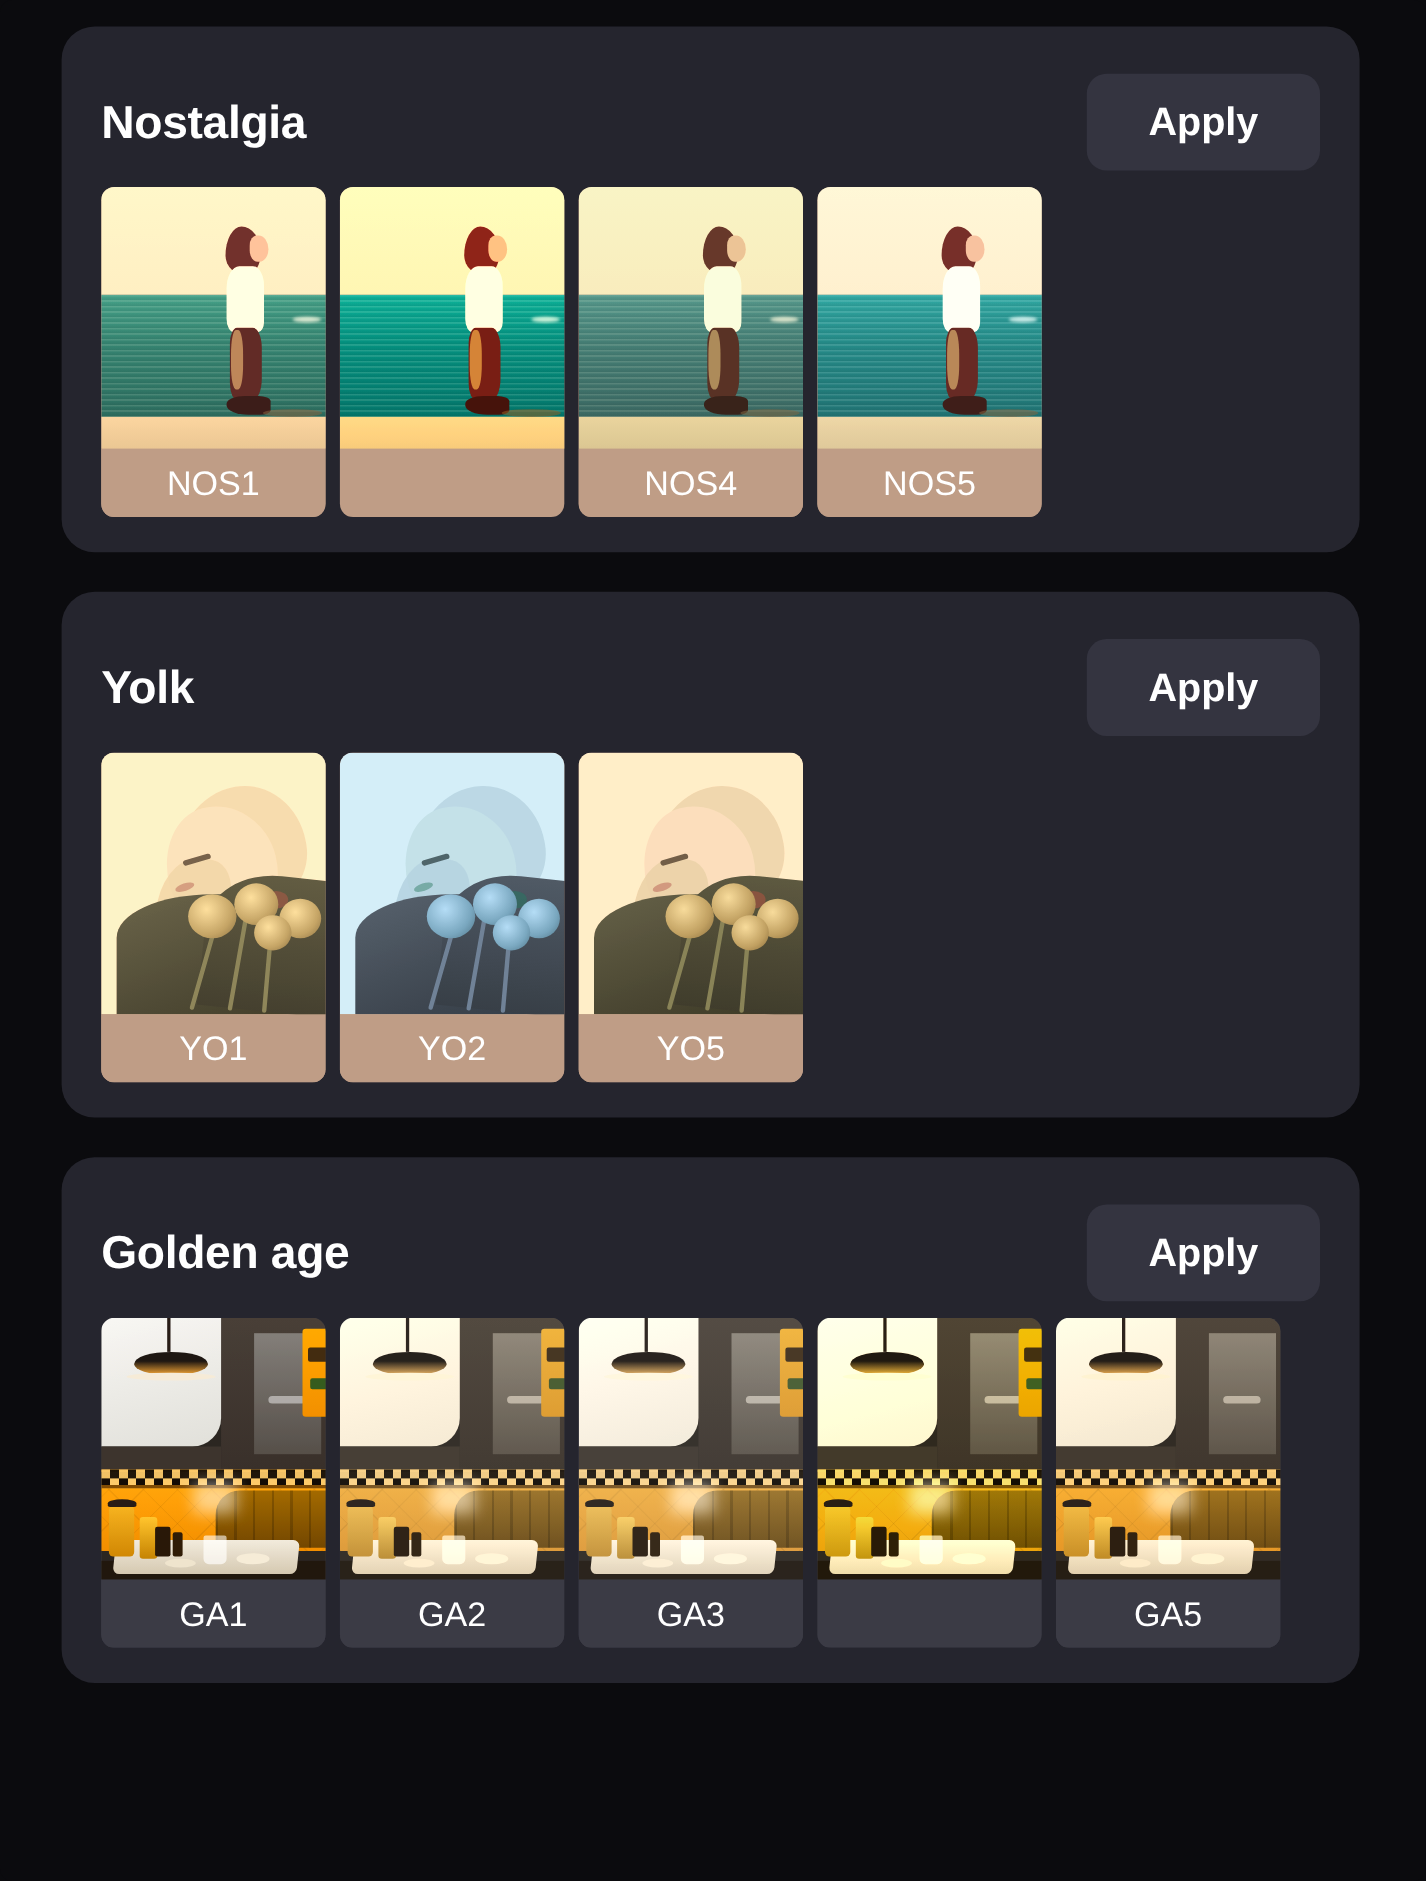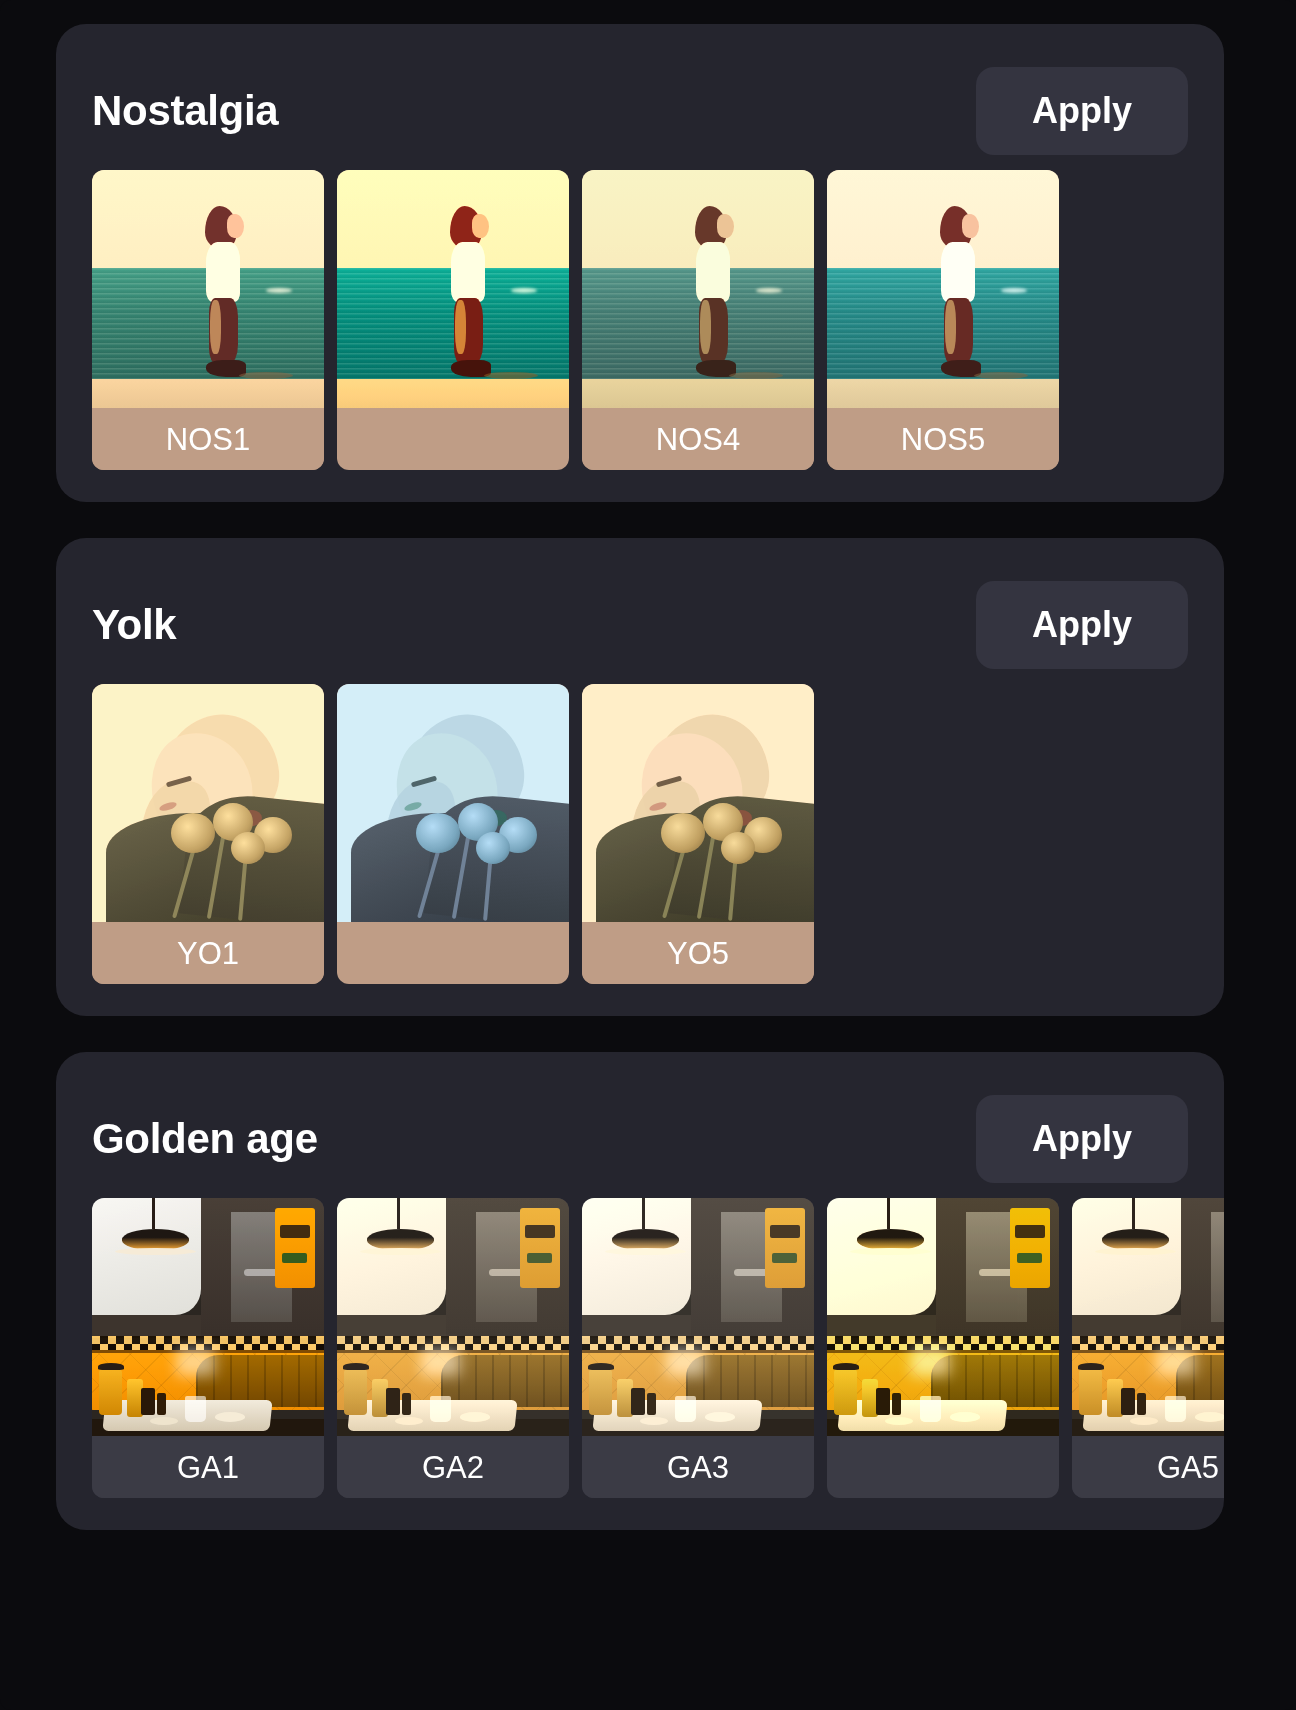--- a/index.html
+++ b/index.html
@@ -8,21 +8,21 @@
     width: 1296px;
     height: 1710px;
     background: #0b0b0e;
     font-family: "Liberation Sans", sans-serif;
     overflow: hidden;
   }
   .screen {
     width: 1296px;
     height: 1710px;
     background: #0b0b0e;
-    padding: 24px 16px 0 0;
+    padding: 24px 4px 0 0;
     display: flex;
     flex-direction: column;
     gap: 36px;
     border-radius: 11px;
   }
   .preset-card {
     margin: 0 56px 0 56px;
     background: #25252e;
     border-radius: 30px;
     padding: 40px 0 32px 0;
@@ -57,21 +57,21 @@
   }
   .thumb-row {
     display: flex;
     gap: 13px;
     padding-left: 36px;
     margin-top: 12px;
     overflow: hidden;
   }
   .thumb {
     flex: 0 0 auto;
-    width: 232px;
+    width: 204px;
     border-radius: 12px;
     overflow: hidden;
     background: #bf9d86;
     cursor: pointer;
     position: relative;
   }
   .thumb-img {
     width: 232px;
     height: 238px;
     position: relative;
@@ -462,20 +462,21 @@
                 <div class="stem s1"></div>
                 <div class="stem s2"></div>
                 <div class="stem s3"></div>
                 <div class="fl-red"></div>
                 <div class="bloom b1"></div>
                 <div class="bloom b2"></div>
                 <div class="bloom b3"></div>
                 <div class="bloom b4"></div>
               </div>
             </div>
+            <div class="thumb-label band-tan">YO2</div>
           </div>
           <div class="thumb band-tan">
             <div class="thumb-img" style="filter: sepia(0.18) saturate(1.08) brightness(1.04) contrast(1.01);">
               <div class="scene-flower">
                 <div class="fl-bg"></div>
                 <div class="fl-hair"></div>
                 <div class="fl-head"></div>
                 <div class="fl-hair2"></div>
                 <div class="fl-eye"></div>
                 <div class="fl-lip"></div>

